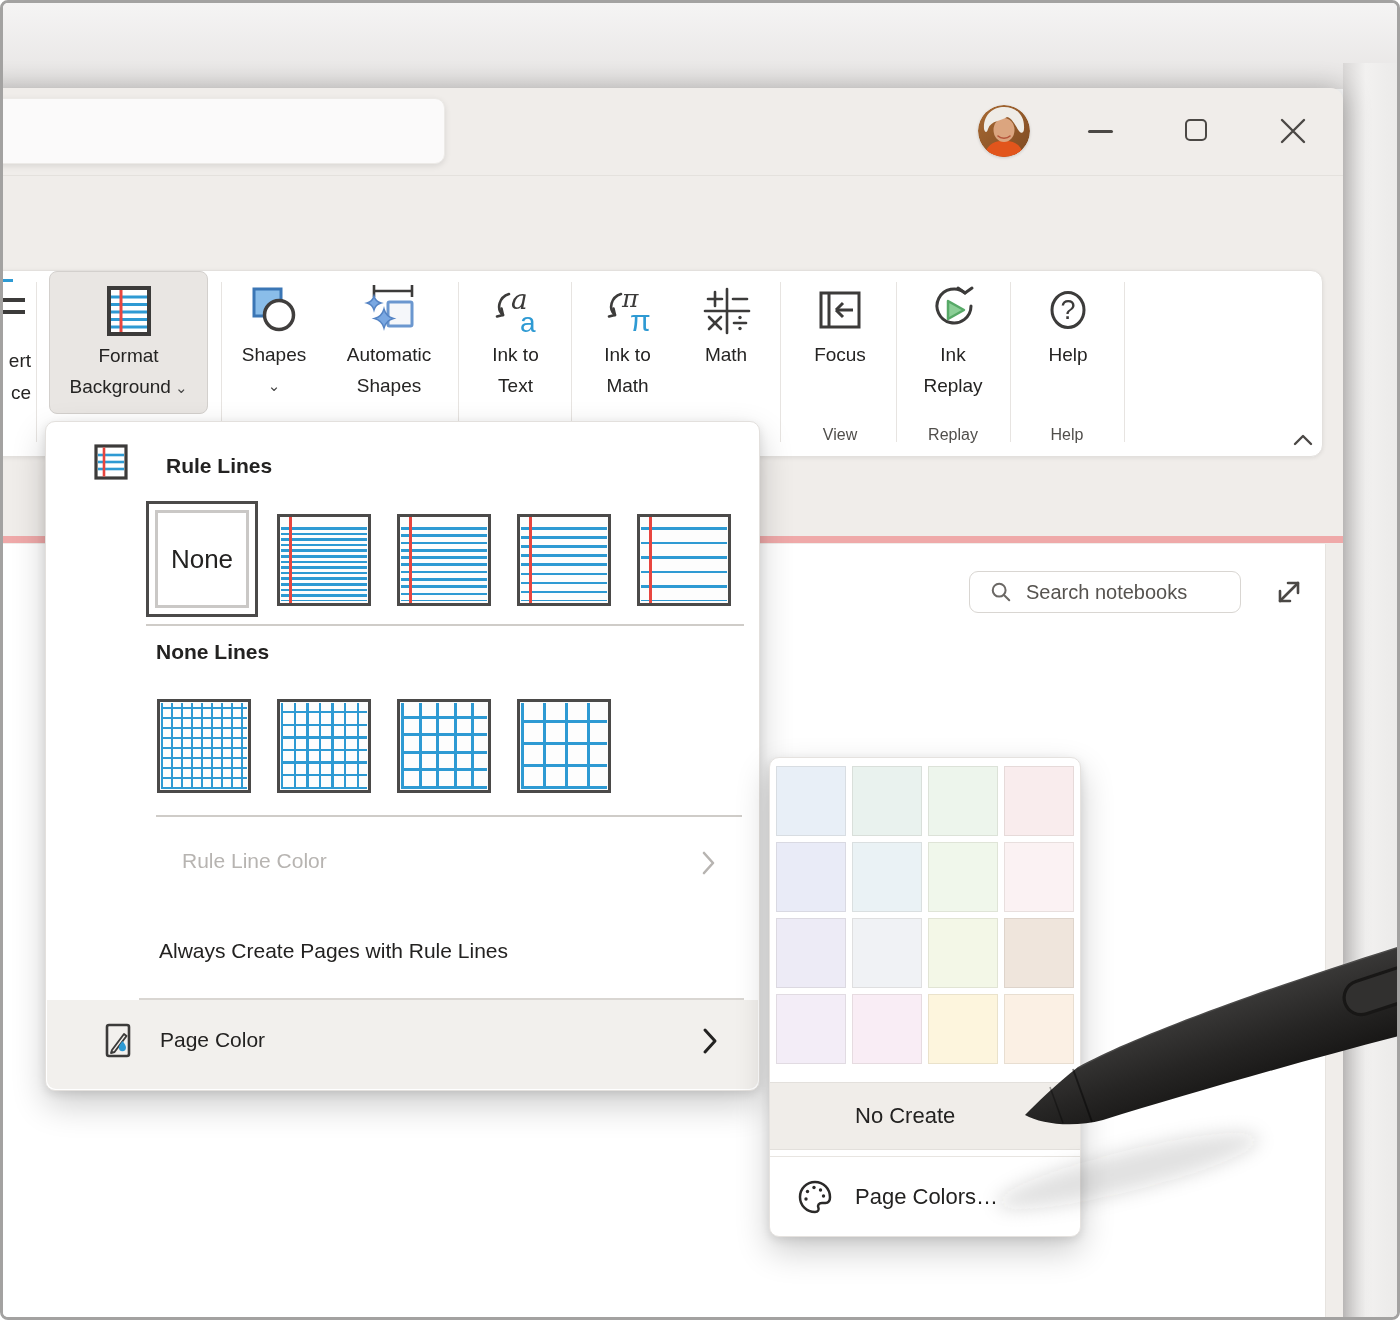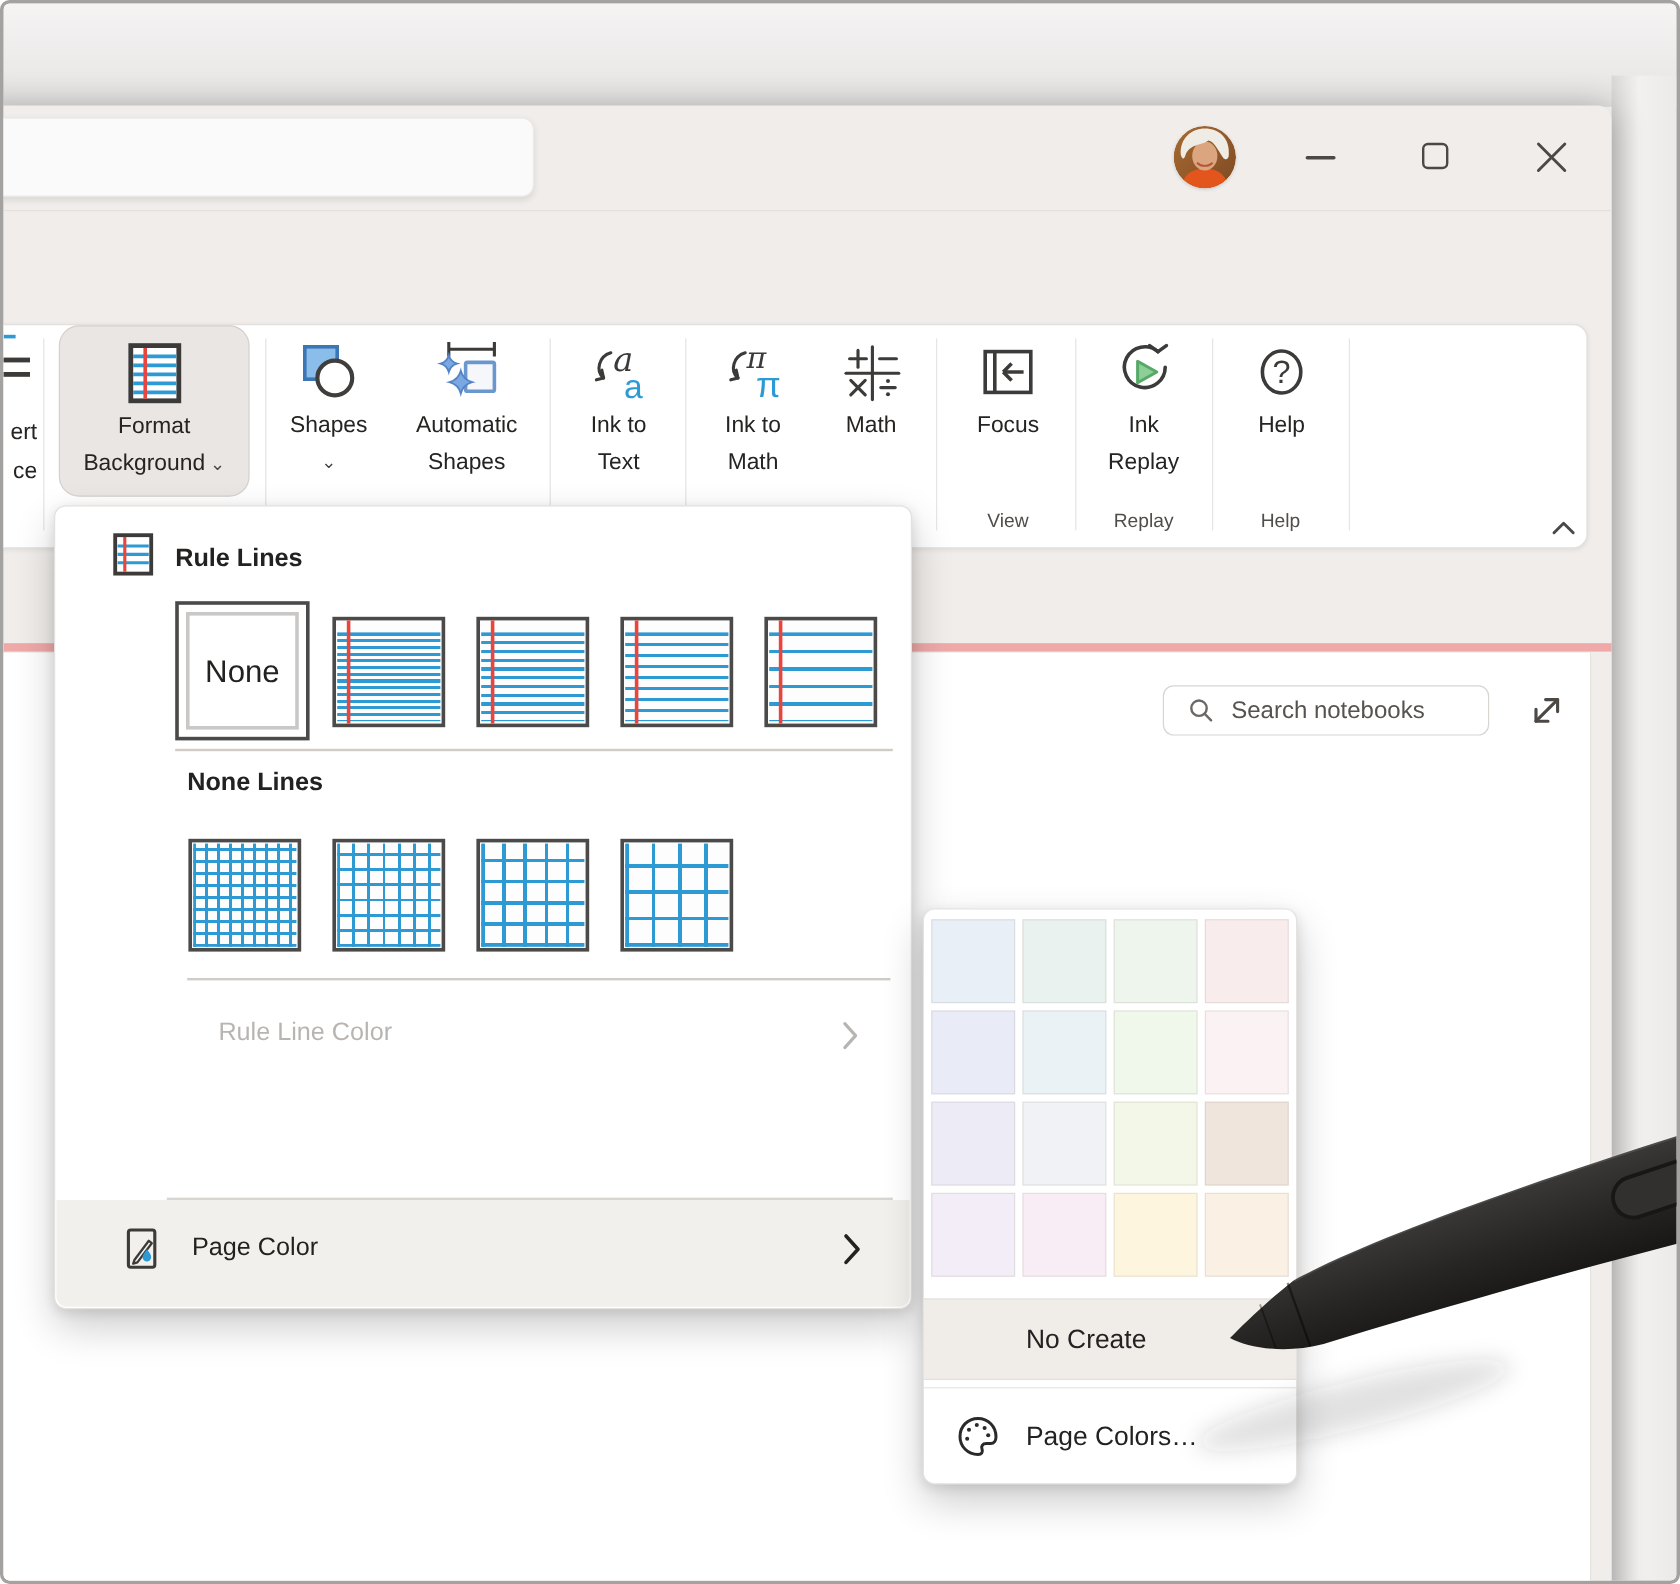--- a/index.html
+++ b/index.html
@@ -125,21 +125,21 @@
 
   <div class="rsep" style="left:33px;"></div>
   <div class="rsep" style="left:218px;"></div>
   <div class="rsep" style="left:455px;"></div>
   <div class="rsep" style="left:568px;"></div>
   <div class="rsep" style="left:777px;"></div>
   <div class="rsep" style="left:893px;"></div>
   <div class="rsep" style="left:1007px;"></div>
   <div class="rsep" style="left:1121px;"></div>
 
-  <div class="rbtn rbtn-selected" style="left:46px;width:159px;border-radius:17px;">
+  <div class="rbtn rbtn-selected" style="left:46px;width:159px;">
     <div class="ricon">
       <svg width="56" height="56" viewBox="0 0 56 56">
         <rect x="8" y="5" width="40" height="46" fill="#fff" stroke="#3c3b3a" stroke-width="4"></rect>
         <g stroke="var(--accent-blue,#2e9ad3)" stroke-width="3">
           <line x1="10" y1="14" x2="46" y2="14"></line>
               <line x1="10" y1="21.5" x2="46" y2="21.5"></line>
           <line x1="10" y1="29" x2="46" y2="29"></line>
               <line x1="10" y1="36.5" x2="46" y2="36.5"></line>
           <line x1="10" y1="44" x2="46" y2="44"></line>
         </g>
@@ -290,21 +290,21 @@
       <svg width="38" height="38" viewBox="0 0 38 38">
         <rect x="4" y="3" width="30" height="32" fill="#fff" stroke="#3c3b3a" stroke-width="3.2"></rect>
         <g stroke="var(--accent-blue,#2e9ad3)" stroke-width="2.6">
           <line x1="6" y1="12" x2="32" y2="12"></line>
               <line x1="6" y1="19" x2="32" y2="19"></line>
               <line x1="6" y1="26" x2="32" y2="26"></line>
         </g>
         <line x1="12" y1="4.5" x2="12" y2="33.5" stroke="var(--line-red,#e8453f)" stroke-width="2.6"></line>
       </svg>
     </div>
-    <div class="menu-heading" style="left:100px;top:32px;">Rule Lines</div>
+    <div class="menu-heading" style="left:120px;top:32px;">Rule Lines</div>
 
     <div>
           <div class="none-tile">
             <div class="none-inner">None</div>
           </div>
           <div class="thumb ruled" style="left: 231px;">
             <div class="paper-lines" style="background: repeating-linear-gradient(rgb(46, 154, 211) 0px, rgb(46, 154, 211) 2.6px, transparent 2.6px, transparent 5.6px);"></div>
             <div class="redline"></div>
           </div>
           <div class="thumb ruled" style="left: 351px;">
@@ -342,20 +342,21 @@
 
     <div class="menu-sep" style="left:110px;top:393px;width:586px;"></div>
 
     <div class="menu-item-text menu-item-disabled" style="left:113px;top:427px;">Rule Line Color</div>
     <div class="abs" style="left:655px;top:428px;">
       <svg width="15" height="26" viewBox="0 0 15 26">
             <polyline points="3,3 12,13 3,23" fill="none" stroke="#b7b4b1" stroke-width="2.6" stroke-linecap="round" stroke-linejoin="round"></polyline>
           </svg>
     </div>
 
+    <div class="menu-item-text" style="left:113px;top:517px;">Always Create Pages with Rule Lines</div>
 
     <div class="menu-sep" style="left:93px;top:576px;width:605px;background:#d9d6d2;height:1.5px;"></div>
 
     <div class="pagecolor-row">
       <div class="abs" style="left:52px;top:21px;">
         <svg width="38" height="40" viewBox="0 0 38 40">
           <rect x="8" y="4" width="22" height="31" rx="2" fill="none" stroke="#3c3b3a" stroke-width="2.6"></rect>
           <path d="M13 29 L25 13 L27.5 15 L15.5 31 L12 32 Z" fill="none" stroke="#3c3b3a" stroke-width="1.9" stroke-linejoin="round"></path>
           <path d="M23.5 20 C25.8 23 27 24.8 27 26.6 A3.6 3.6 0 1 1 19.8 26.6 C19.8 24.8 21.2 23 23.5 20 Z" fill="var(--accent-blue,#2e9ad3)"></path>
         </svg>

